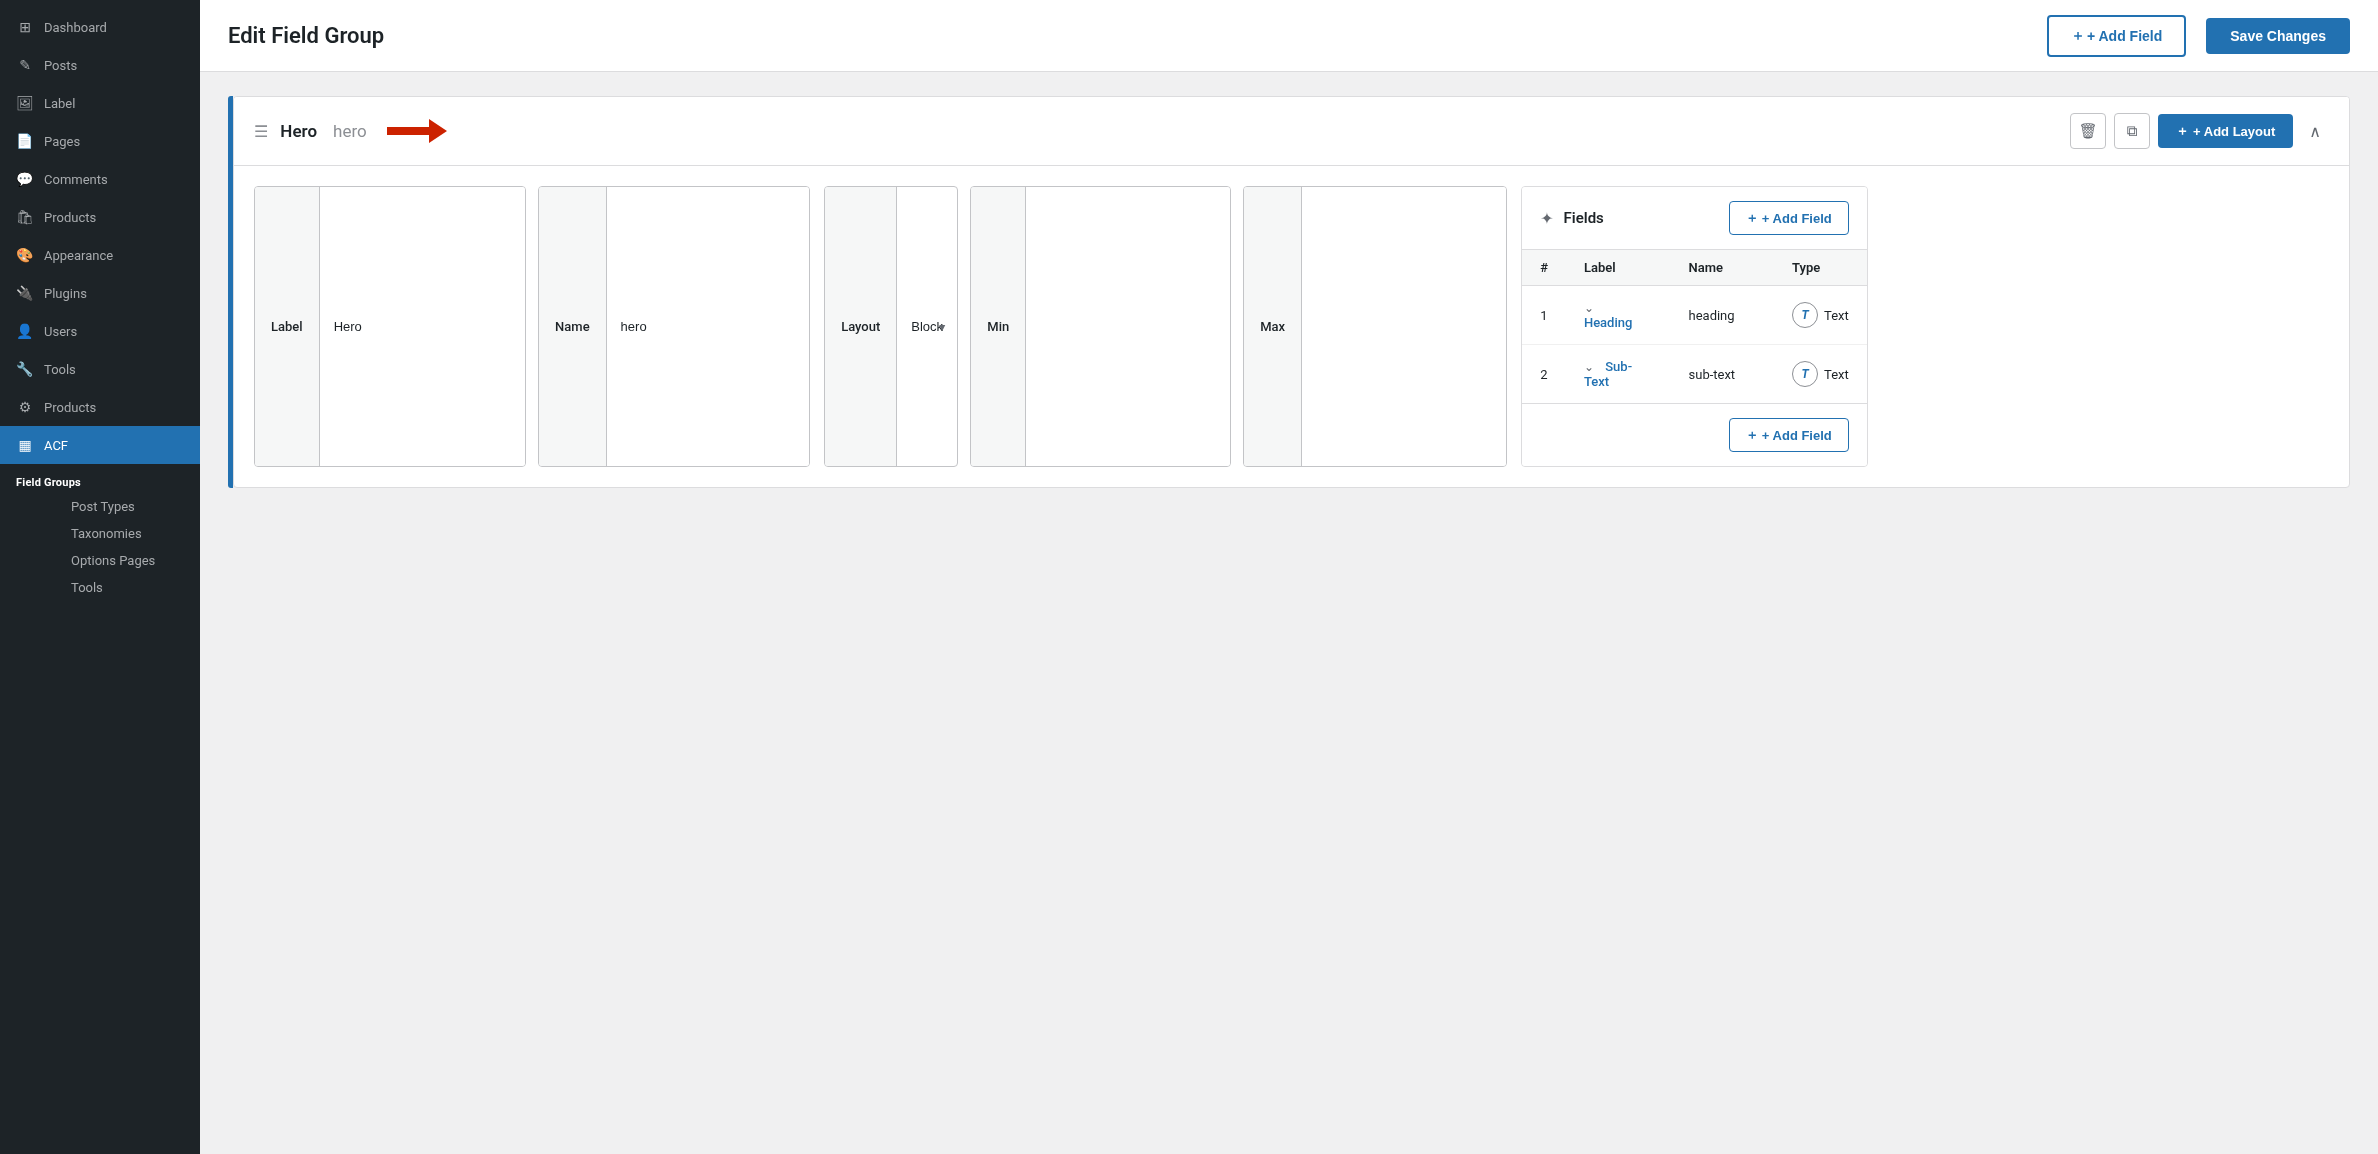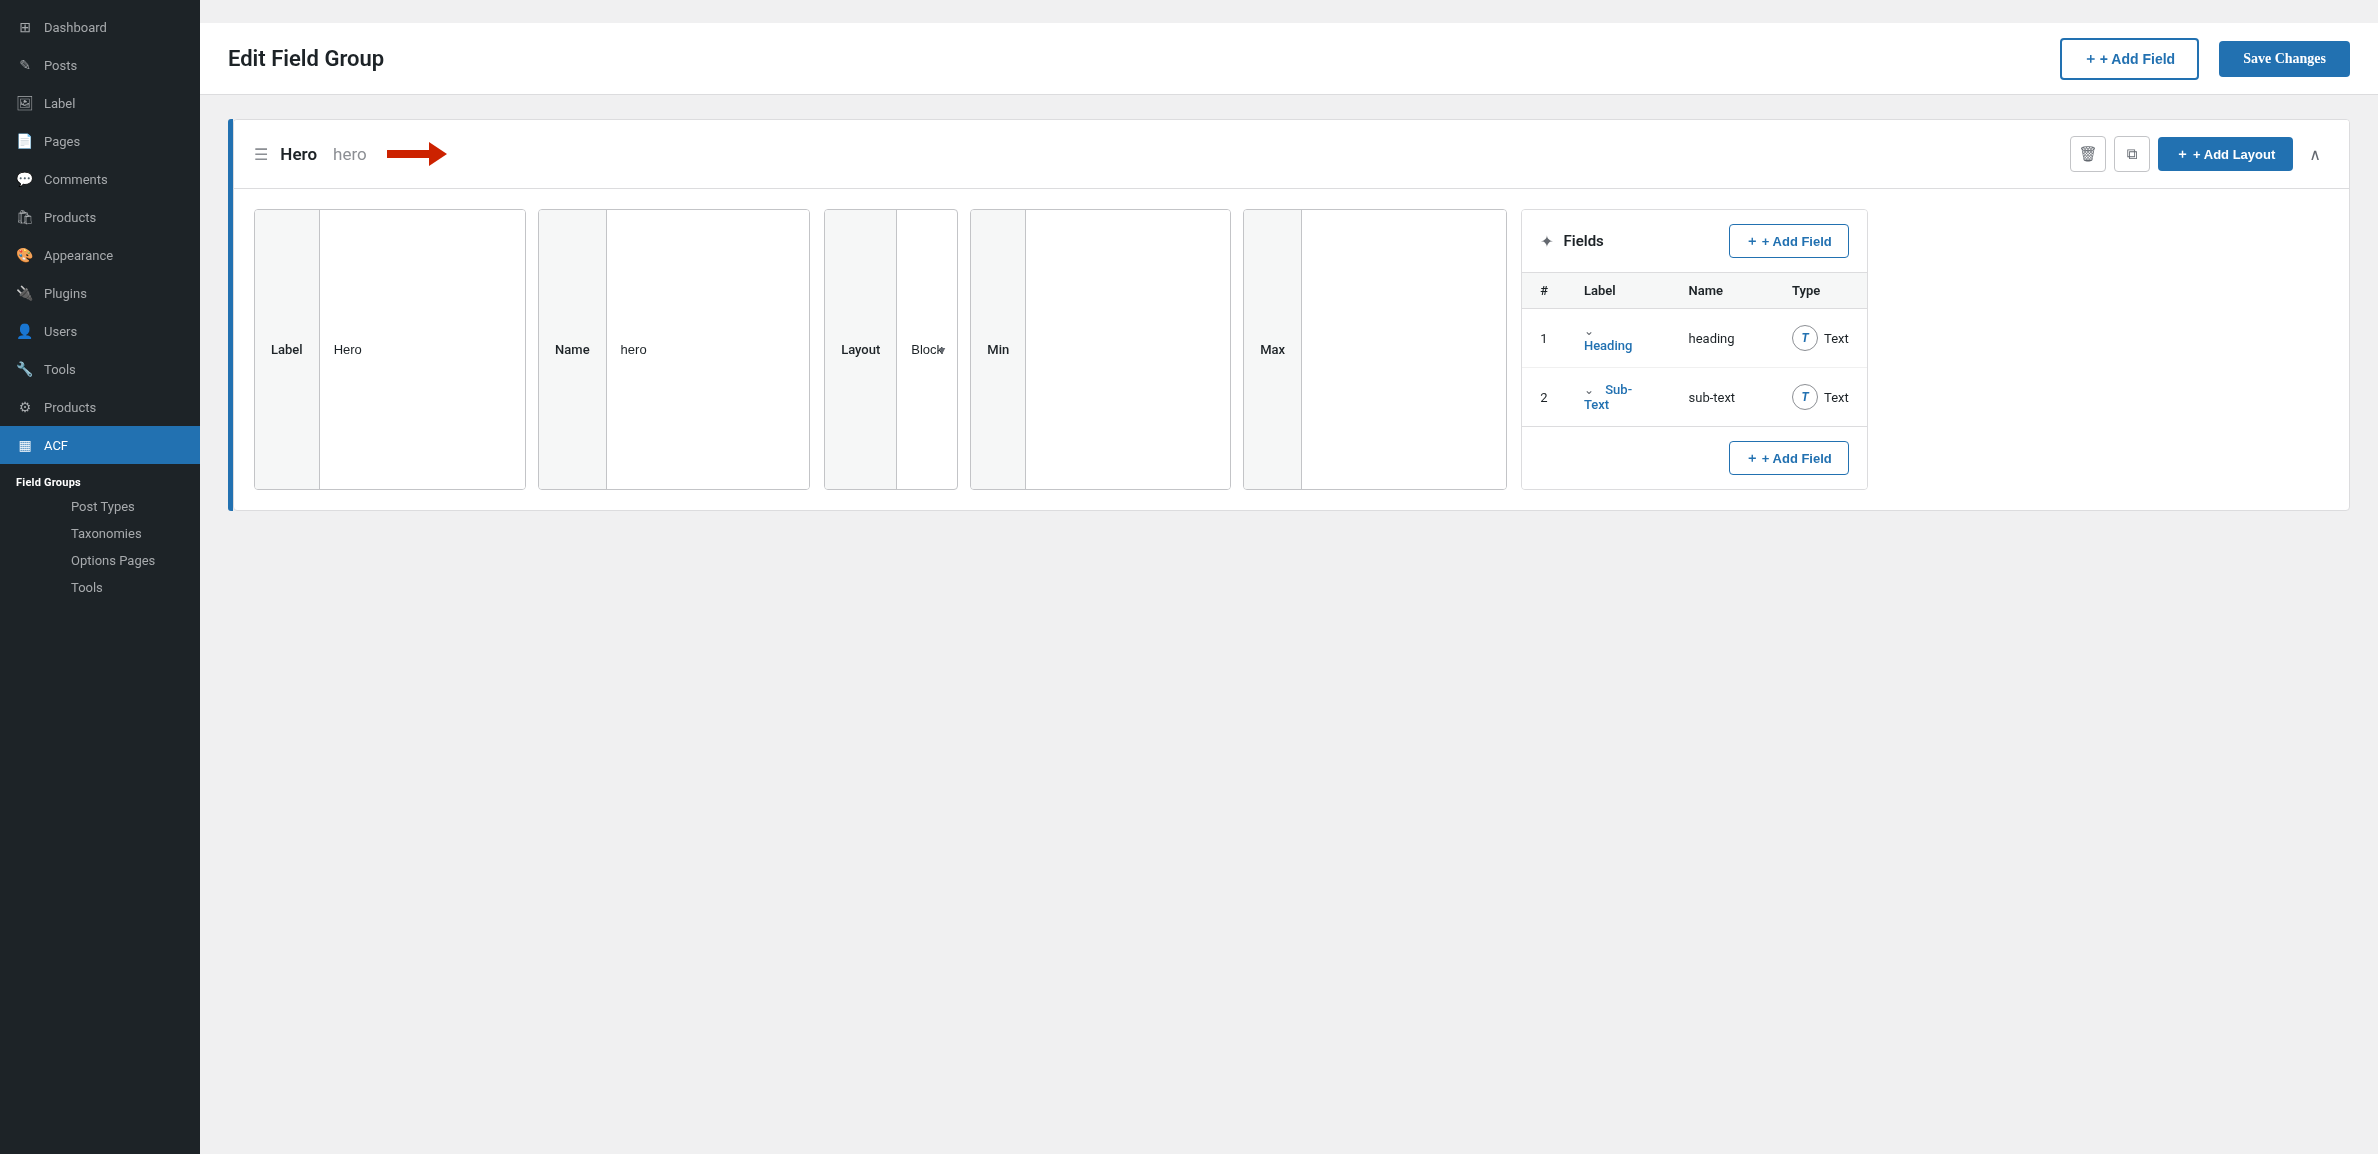--- a/index.html
+++ b/index.html
@@ -56,21 +56,20 @@
       color: #fff;
       position: relative;
     }
 
     
     .main {
       flex: 1;
       display: flex;
       flex-direction: column;
       overflow: hidden;
-      margin-top: 23px;
     }
 
     
     .topbar {
       background: #fff;
       border-bottom: 1px solid #dcdcde;
       padding: 0 28px;
       height: 72px;
       display: flex;
       align-items: center;
@@ -111,21 +110,20 @@
     .btn-save {
       padding: 10px 24px;
       background: #2271b1;
       color: #fff;
       border: none;
       border-radius: 4px;
       font-size: 14px;
       font-weight: 600;
       cursor: pointer;
       white-space: nowrap;
-      font-family: Liberation Serif, serif;
     }
 
     
     .content {
       flex: 1;
       overflow-y: auto;
       padding: 24px 28px;
       display: flex;
       flex-direction: column;
       gap: 16px;

